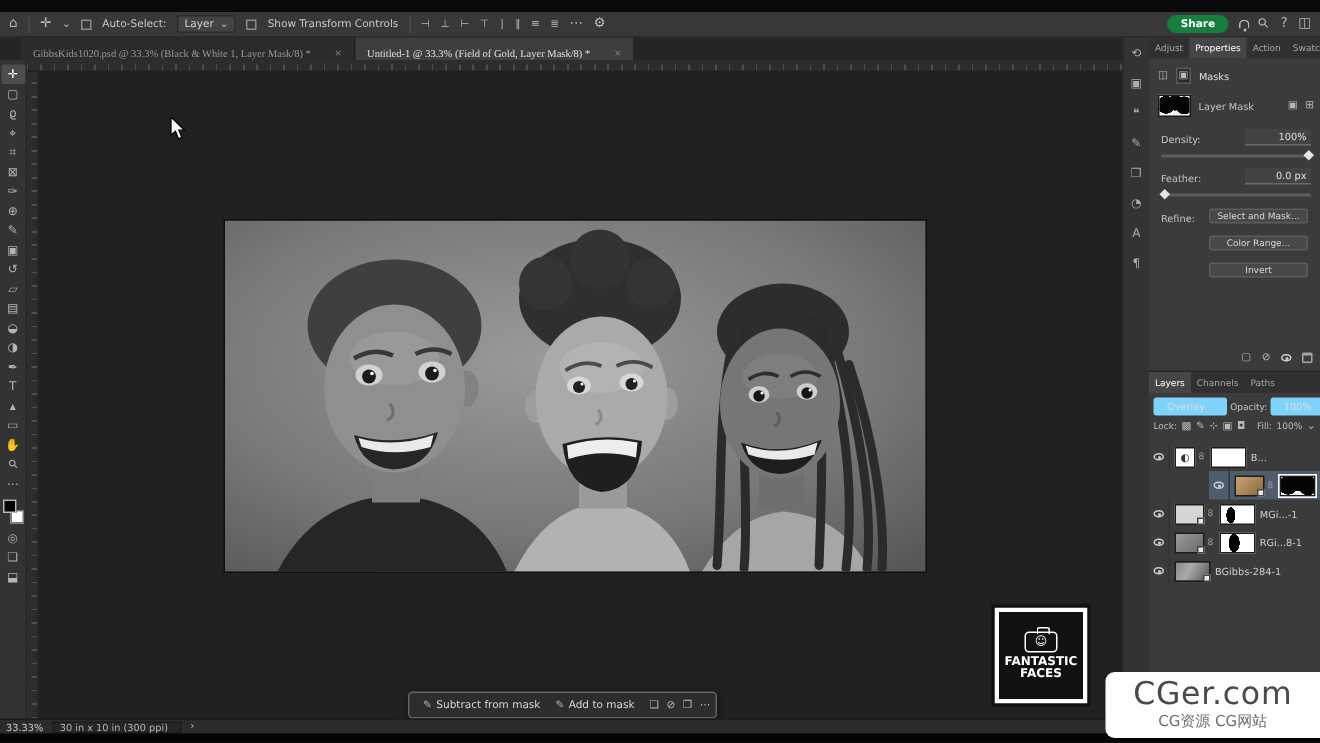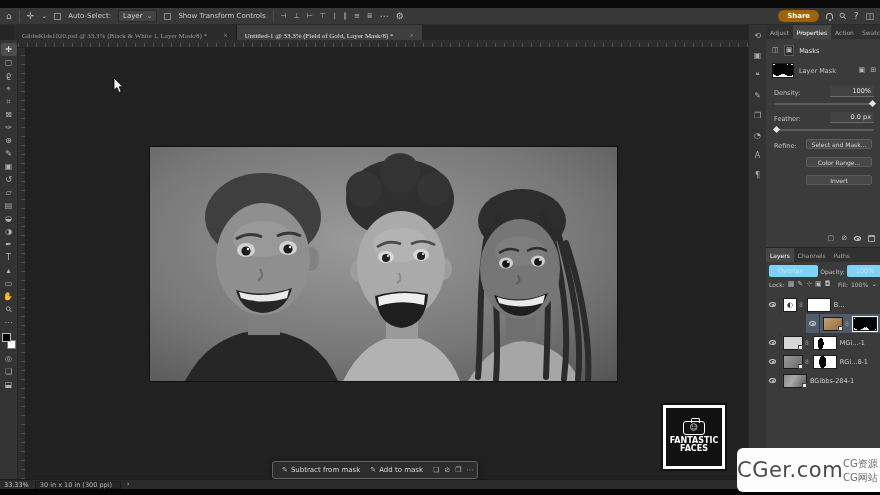--- a/index.html
+++ b/index.html
@@ -11,21 +11,21 @@
   .flexr { display:flex; align-items:center; }
 
   
   .top-strip { left:0; top:0; width:880px; height:8px; background:#0a0a0a; }
   .options-bar { left:0; top:8px; width:880px; height:17px; background:#383838; border-bottom:1px solid #2a2a2a; display:flex; align-items:center; padding:0 6px; gap:7px; font-size:7px; color:#c9c9c9; }
   .options-bar .sep { width:1px; height:11px; background:#4a4a4a; }
   .icon { color:#b9b9b9; font-size:9px; line-height:1; display:inline-block; }
   .icon.sm { font-size:7px; }
   .checkbox { width:7px; height:7px; border:1px solid #8a8a8a; background:#383838; display:inline-block; }
   .dropbox { background:#434343; border:1px solid #2a2a2a; border-radius:2px; height:12px; display:flex; align-items:center; gap:4px; padding:0 4px; color:#d5d5d5; }
-  .share-pill { background:#a16207; color:#fff; border-radius:8px; font-size:7px; padding:2px 9px; font-weight:bold;text-align:right; }
+  .share-pill { background:#15803d; color:#fff; border-radius:8px; font-size:7px; padding:2px 9px; font-weight:bold;text-align:right; }
 
   .tab-bar { left:0; top:25px; width:880px; height:15px; background:#252525; display:flex; align-items:flex-end; padding-left:14px; }
   .doc-tab { height:15px; display:flex; align-items:flex-end; gap:16px; padding:0 8px; font-size:7px; white-space:nowrap;font-family:Liberation Serif, serif; }
   .doc-tab.inactive { background:#2b2b2b; color:#999; border-right:1px solid #1d1d1d; }
   .doc-tab.active { background:#3e3e3e; color:#e2e2e2; }
   .tab-close { font-size:8px; color:#8d8d8d; }
 
   
   .left-toolbar { left:0; top:40px; width:18px; height:449px; background:#333333; border-right:1px solid #282828; display:flex; flex-direction:column; align-items:center; padding-top:3px; }
   .tool { width:16px; height:13px; display:flex; align-items:center; justify-content:center; font-size:8px; color:#b5b5b5; border-radius:2px; }
@@ -87,21 +87,21 @@
   
   .status-bar { left:0; top:479px; width:748px; height:10px; background:#2b2b2b; border-top:1px solid #1c1c1c; display:flex; align-items:center; font-size:6.5px; color:#ccc; gap:6px; padding-left:4px; }
   .status-field { background:#262626; border:1px solid #1c1c1c; padding:0 4px; height:8px; display:flex; align-items:center; color:#b5b5b5; width:86px; }
   .bottom-strip { left:0; top:489px; width:880px; height:6px; background:#050505; }
 
   
   .logo-box { left:663px; top:405px; width:62px; height:64px; background:#111; border:3px solid #fff; outline:2px solid #111; display:flex; flex-direction:column; align-items:center; justify-content:center; color:#fff; }
   .logo-cam { width:22px; height:14px; border:1.5px solid #fff; border-radius:3px; position:relative; display:flex; align-items:center; justify-content:center; font-size:8px; margin-bottom:2px; }
   .logo-cam::before { content:""; position:absolute; top:-4px; left:7px; width:7px; height:4px; border:1.5px solid #fff; border-bottom:none; border-radius:2px 2px 0 0; }
   .logo-text { font-size:8px; font-weight:bold; letter-spacing:0; line-height:1.05; text-align:center; }
-  .cg-box { left:737px; top:448px; width:143px; height:44px; background:#fdfdfd; border-radius:6px 0 0 6px; display:flex; flex-direction:row; align-items:center; justify-content:center; }
+  .cg-box { left:737px; top:448px; width:143px; height:44px; background:#fdfdfd; border-radius:6px 0 0 6px; display:flex; flex-direction:column; align-items:center; justify-content:center; }
   .cg-main { font-size:21px; color:#4a4a4a; line-height:1; letter-spacing:0.5px; }
   .cg-sub { font-size:10px; color:#6f6f6f; margin-top:1px; }
 </style>
 </head>
 <body>
 
 <div id="root">
 
   <div class="abs top-strip"></div>
 

